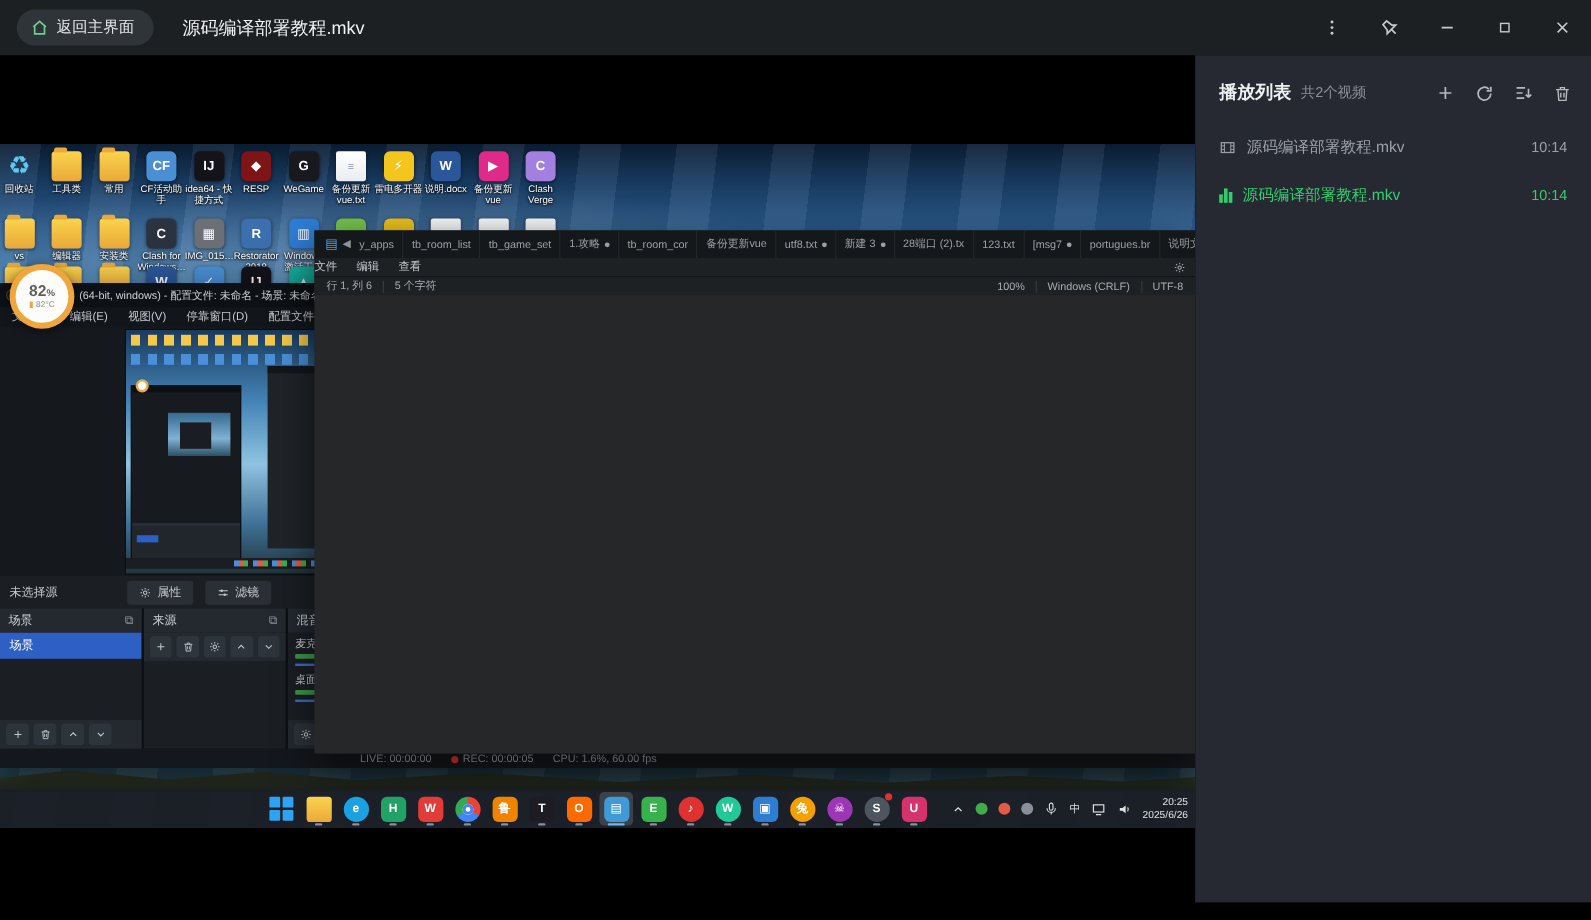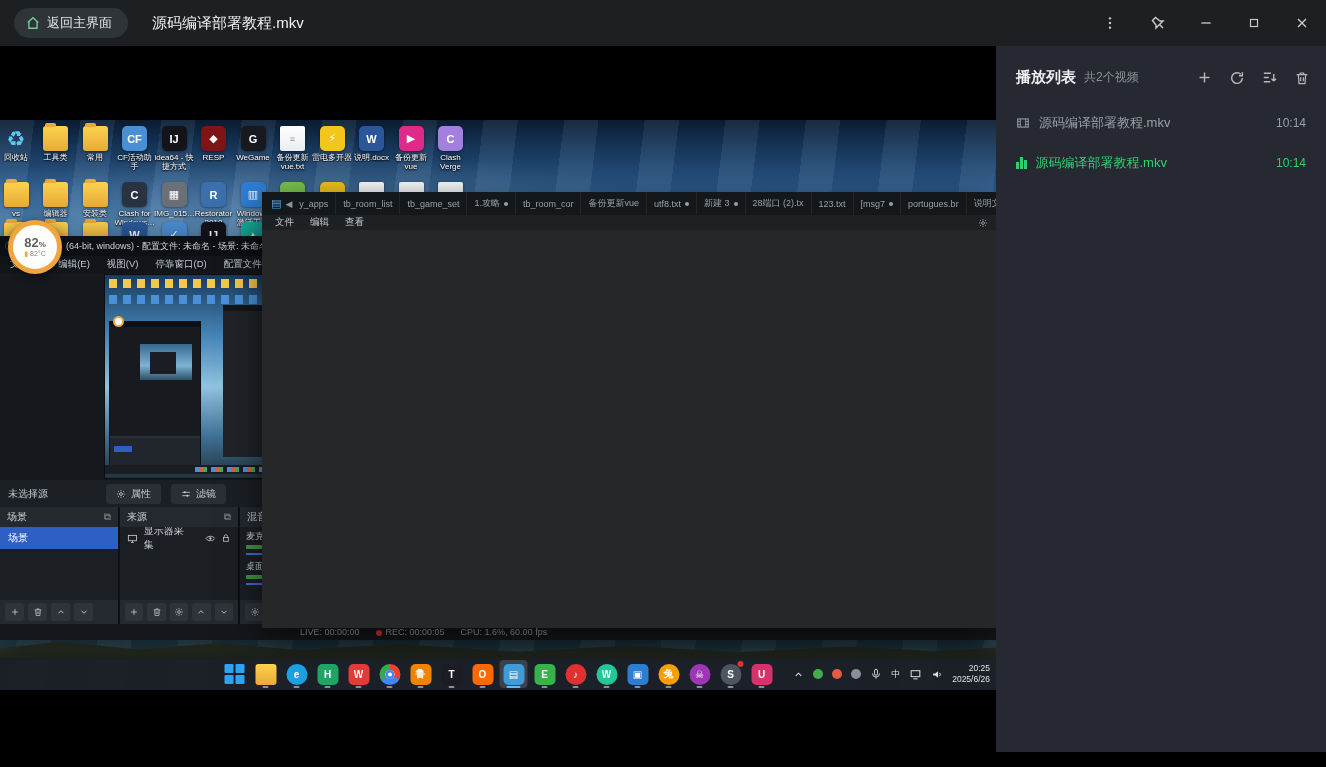--- a/index.html
+++ b/index.html
@@ -98,21 +98,21 @@
   .mini-taskbar::after{content:"";position:absolute;left:90px;top:2px;width:140px;height:5px;
      background:repeating-linear-gradient(90deg,#4a90d9 0 4px,#e05c44 4px 8px,#3fae4a 8px 12px,transparent 12px 16px);}
 
   
   .notepad{position:absolute;left:262px;top:72px;width:734px;height:436px;z-index:5;background:#252729;box-shadow:0 10px 34px rgba(0,0,0,.6);display:flex;flex-direction:column;}
   .np-tabbar{height:23px;background:#15181b;display:flex;align-items:center;padding-left:5px;}
   .np-appicon{color:#4aa3e8;font-size:11px;margin:0 4px;}
   .np-nav{color:#8d939a;font-size:9px;width:13px;text-align:center;cursor:pointer;}
   .np-tab{padding:0 7px;height:23px;display:flex;align-items:center;gap:4px;font-size:9px;color:#9aa0a6;border-right:1px solid #22262a;white-space:nowrap;cursor:pointer;}
   .np-tab .dot{width:4px;height:4px;border-radius:50%;background:#9aa0a6;}
-  .np-menu{height:15px;background:#1d2124;display:flex;gap:16px;padding-left:13px;font-size:9.5px;color:#c3c7cc;align-items:center;}
+  .np-menu{height:15px;background:#1d2124;display:flex;gap:16px;font-size:9.5px;color:#c3c7cc;align-items:center;}
   .np-gear{margin-left:auto;margin-right:8px;color:#a7acb2;}
   .np-body{flex:1;position:relative;background:#252729;}
   .np-text{position:absolute;left:8px;top:8px;font-size:11px;color:#d6d9db;border:1px solid rgba(255,255,255,.22);padding:0 2px;}
   .np-cursor{position:absolute;left:368px;top:152px;color:#0c0d0e;}
   .np-status{height:16px;background:#1e2124;border-top:1px solid #121517;display:flex;align-items:center;font-size:9px;color:#a7acb2;padding:0 10px;white-space:nowrap;}
   .np-sep{width:1px;height:10px;background:#33383d;margin:0 9px;}
   .np-right{margin-left:auto;display:flex;align-items:center;}
 
   
   .taskbar{position:absolute;left:0;top:538px;width:996px;height:32px;background:rgba(28,31,38,.94);z-index:6;}
@@ -537,35 +537,20 @@
                     <use href="#i-chevdown"></use>
                   </svg>
                 </span>
             </div>
           </div>
           <div class="dock" style="width:118px">
             <div class="dock-h">
                 <span>来源</span>
                 <span class="dk">⧉</span>
               </div>
-            <div class="dock-b">
-              <div class="src-item">
-                <svg class="ic" width="11" height="11">
-                    <use href="#i-monitor"></use>
-                  </svg>
-                <span>显示器采集</span>
-                <span class="sp"></span>
-                <svg class="ic" width="11" height="11">
-                    <use href="#i-eye"></use>
-                  </svg>
-                <svg class="ic" width="10" height="10">
-                    <use href="#i-lock"></use>
-                  </svg>
-              </div>
-            </div>
             <div class="dock-f">
               <span class="dock-fb">
                   <svg class="ic" width="10" height="10">
                     <use href="#i-plus"></use>
                   </svg>
                 </span>
               <span class="dock-fb">
                   <svg class="ic" width="10" height="10">
                     <use href="#i-trash"></use>
                   </svg>
@@ -676,20 +661,32 @@
               <span>文件</span>
               <span>编辑</span>
               <span>查看</span>
             </span>
           <span class="np-gear">
               <svg class="ic" width="10" height="10">
                 <use href="#i-gear"></use>
               </svg>
             </span>
         </div>
+        <div class="np-status">
+          <span>行 1, 列 6</span>
+          <span class="np-sep"></span>
+          <span>5 个字符</span>
+          <span class="np-right">
+            <span>100%</span>
+            <span class="np-sep"></span>
+            <span>Windows (CRLF)</span>
+            <span class="np-sep"></span>
+            <span>UTF-8</span>
+          </span>
+        </div>
       </div>
 
       <div class="badge">
         <div class="badge-pct"><span>82</span><small>%</small></div>
         <div class="badge-temp"><b>▮</b> <span>82°C</span></div>
       </div>
 
       <div class="taskbar">
         <div class="tb-center" id="tb-center">
             <div class="tb-slot">

